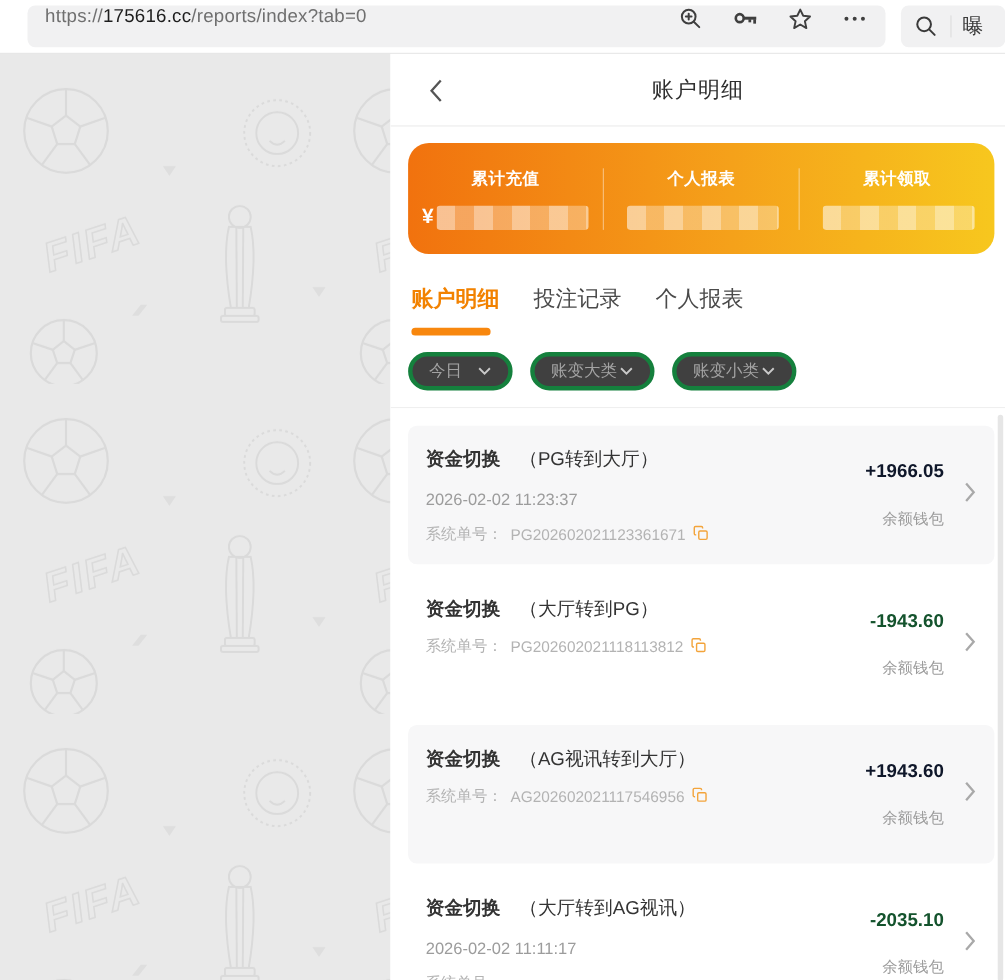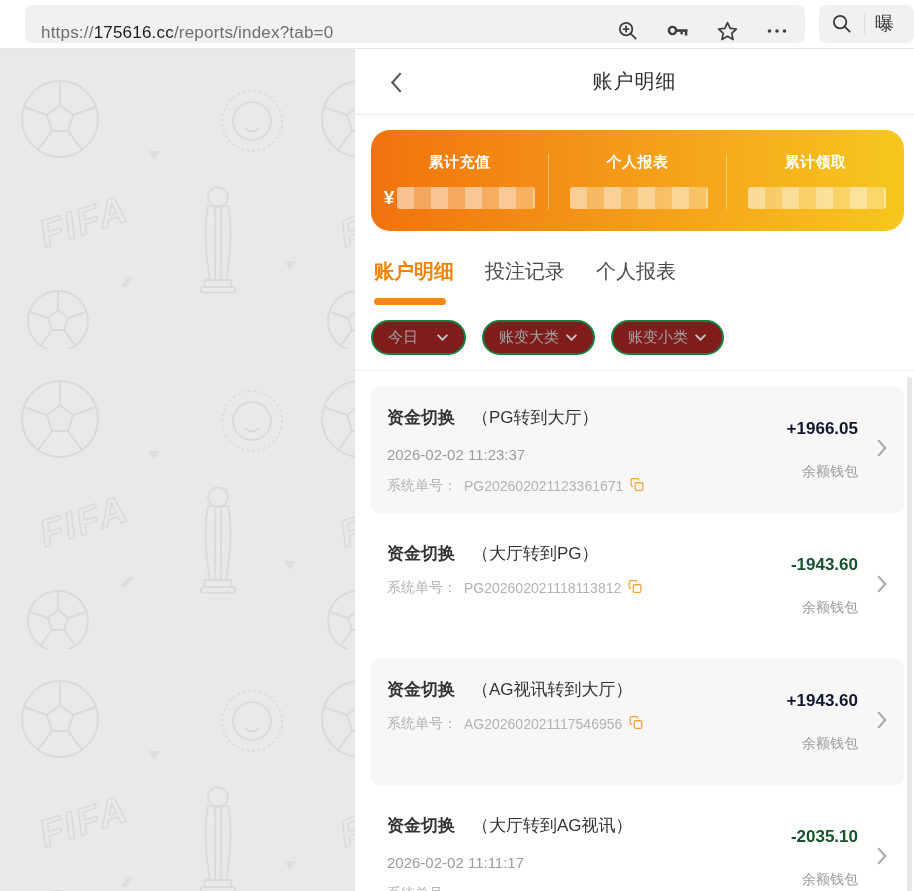--- a/index.html
+++ b/index.html
@@ -2,21 +2,21 @@
 <html><head>
 <meta charset="utf-8">
 <style>
   * { margin:0; padding:0; box-sizing:border-box; }
   html,body { width:914px; height:891px; overflow:hidden; }
   body { font-family:"Liberation Sans","DejaVu Sans",sans-serif; background:#fff; }
   .page { position:relative; width:914px; height:891px; overflow:hidden; background:#fff; }
 
   
   .browser-bar { position:absolute; top:0; left:0; width:914px; height:48px; background:#fff; display:flex; align-items:center; padding-left:25px; gap:14px; }
-  .url-box { width:804px; height:38px; background:#f1f1f2; border-radius:7px; display:flex; align-items:flex-end; padding:0 16px; }
+  .url-box { width:804px; height:38px; background:#f1f1f2; border-radius:7px; display:flex; align-items:flex-start; padding:0 16px; }
   .url-text { font-size:17px; color:#6f6f6f; letter-spacing:.2px; white-space:nowrap; }
   .url-text .domain { color:#1d1d1d; }
   .bar-icons { margin-left:auto; display:flex; align-items:center; gap:26px; }
   .bar-icons svg, .search-box svg { display:block; }
   .search-box { flex:none; width:95px; height:38px; background:#f1f1f2; border-radius:7px; display:flex; align-items:center; padding:0 12px; gap:10px; }
   .search-divider { width:1px; height:20px; background:#dcdcdc; }
   .search-text { font-size:19px; color:#3a3a3a; }
 
   
   .content { position:absolute; top:48px; left:0; width:914px; height:843px; border-top:1px solid #e5e5e5; }
@@ -41,21 +41,21 @@
     background:repeating-linear-gradient(90deg, rgba(255,255,255,.55) 0 17px, rgba(255,255,255,.33) 17px 34px); }
 
   
   .tabs { display:flex; gap:31px; padding:27px 0 0 19px; }
   .tab { font-size:20px; color:#4a4a4a; cursor:pointer; }
   .tab.active { color:#f28200; font-weight:700; }
   .tab-underline { margin:13px 0 0 19px; width:72px; height:7px; border-radius:4px; background:#f8870e; }
 
   
   .filters { display:flex; gap:16px; margin:15px 0 15px 16px; }
-  .filter-pill { height:35px; border:2px solid #15803d; border-radius:18px; background:#7f1d1d;
+  .filter-pill { height:35px; border:4px solid #15803d; border-radius:18px; background:#404040;
     display:flex; align-items:center; justify-content:space-between; padding:0 15px; cursor:pointer; }
   .filter-pill.w1 { width:95px; } .filter-pill.w2 { width:113px; }
   .filter-label { font-size:15px; color:#a3a3a3; }
   .section-divider { height:1px; background:#efefef; }
 
   
   .records { padding:16px 10px 0 16px; }
   .record-card { position:relative; height:126px; border-radius:8px; margin-bottom:10px;
     padding:19px 46px 0 16px; display:flex; cursor:pointer; }
   .record-card.shaded { background:#f7f7f8; }

